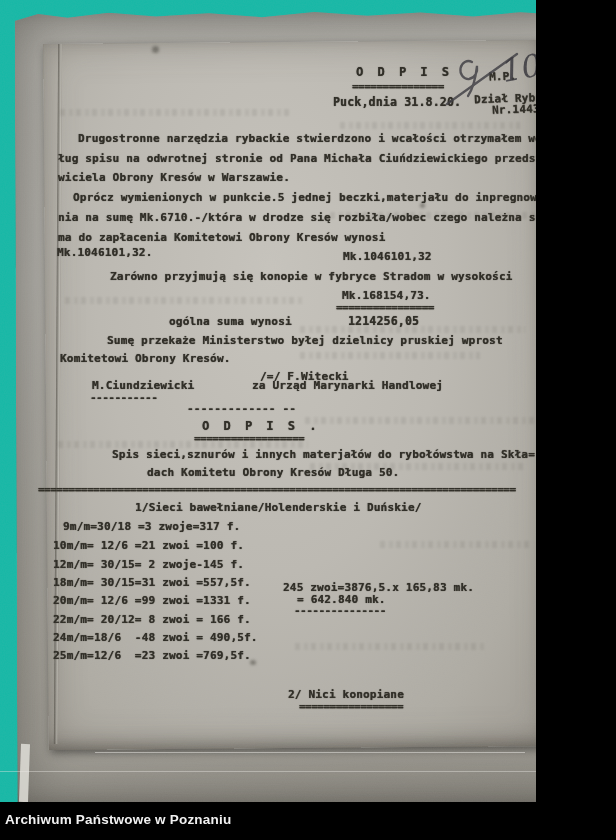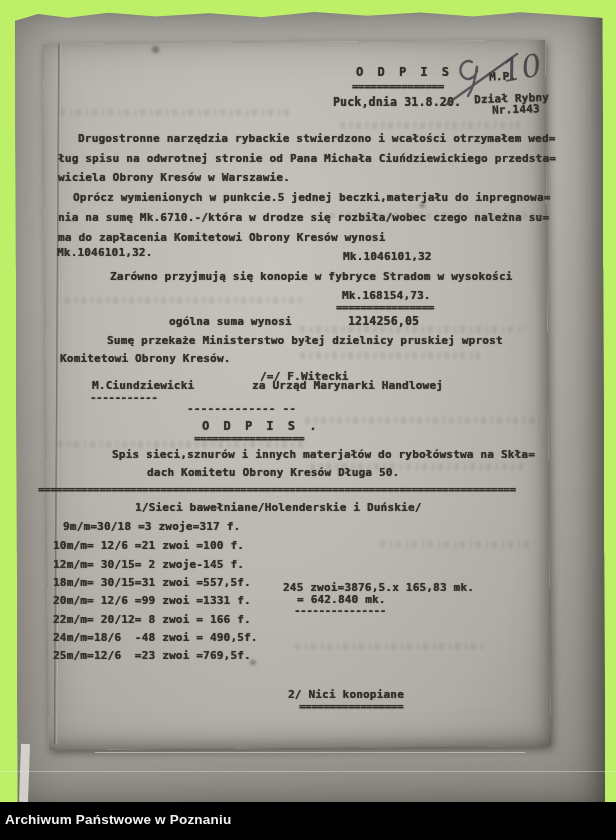--- a/index.html
+++ b/index.html
@@ -1,16 +1,16 @@
 <!DOCTYPE html>
 <html><head>
 <meta charset="utf-8">
 <style>
   html,body{margin:0;padding:0;background:#000;}
-  .canvas{position:relative;width:616px;height:840px;background:#bef264;overflow:hidden;
+  .canvas{position:relative;width:536px;height:840px;background:#14b8a6;overflow:hidden;
           font-family:"DejaVu Sans Mono",monospace;}
   .under-sheet{position:absolute;left:16px;top:10px;width:588px;height:794px;
     background:linear-gradient(168deg,#aeaca6 0%,#b3b1ab 30%,#a5a29a 70%,#928f87 100%);
     clip-path:polygon(0 10px,4% 3px,9% 7px,16% 2px,24% 6px,33% 3px,42% 7px,51% 2px,60% 6px,
       69% 3px,78% 7px,86% 3px,93% 6px,100% 9px,100% 100%,0 100%);
     box-shadow:inset 0 0 60px rgba(40,38,32,.5), inset -14px 0 24px -10px rgba(20,19,16,.6);
     transform:rotate(-.2deg);}
   .page{position:absolute;left:46px;top:42px;width:502px;height:706px;
     background:radial-gradient(ellipse at 45% 32%,#c6c3bc 0%,#bcb9b2 45%,#aeaba3 78%,#9e9a92 100%);
     box-shadow:inset 0 0 36px rgba(75,70,60,.35), inset -10px 0 16px -8px rgba(55,52,45,.55),

